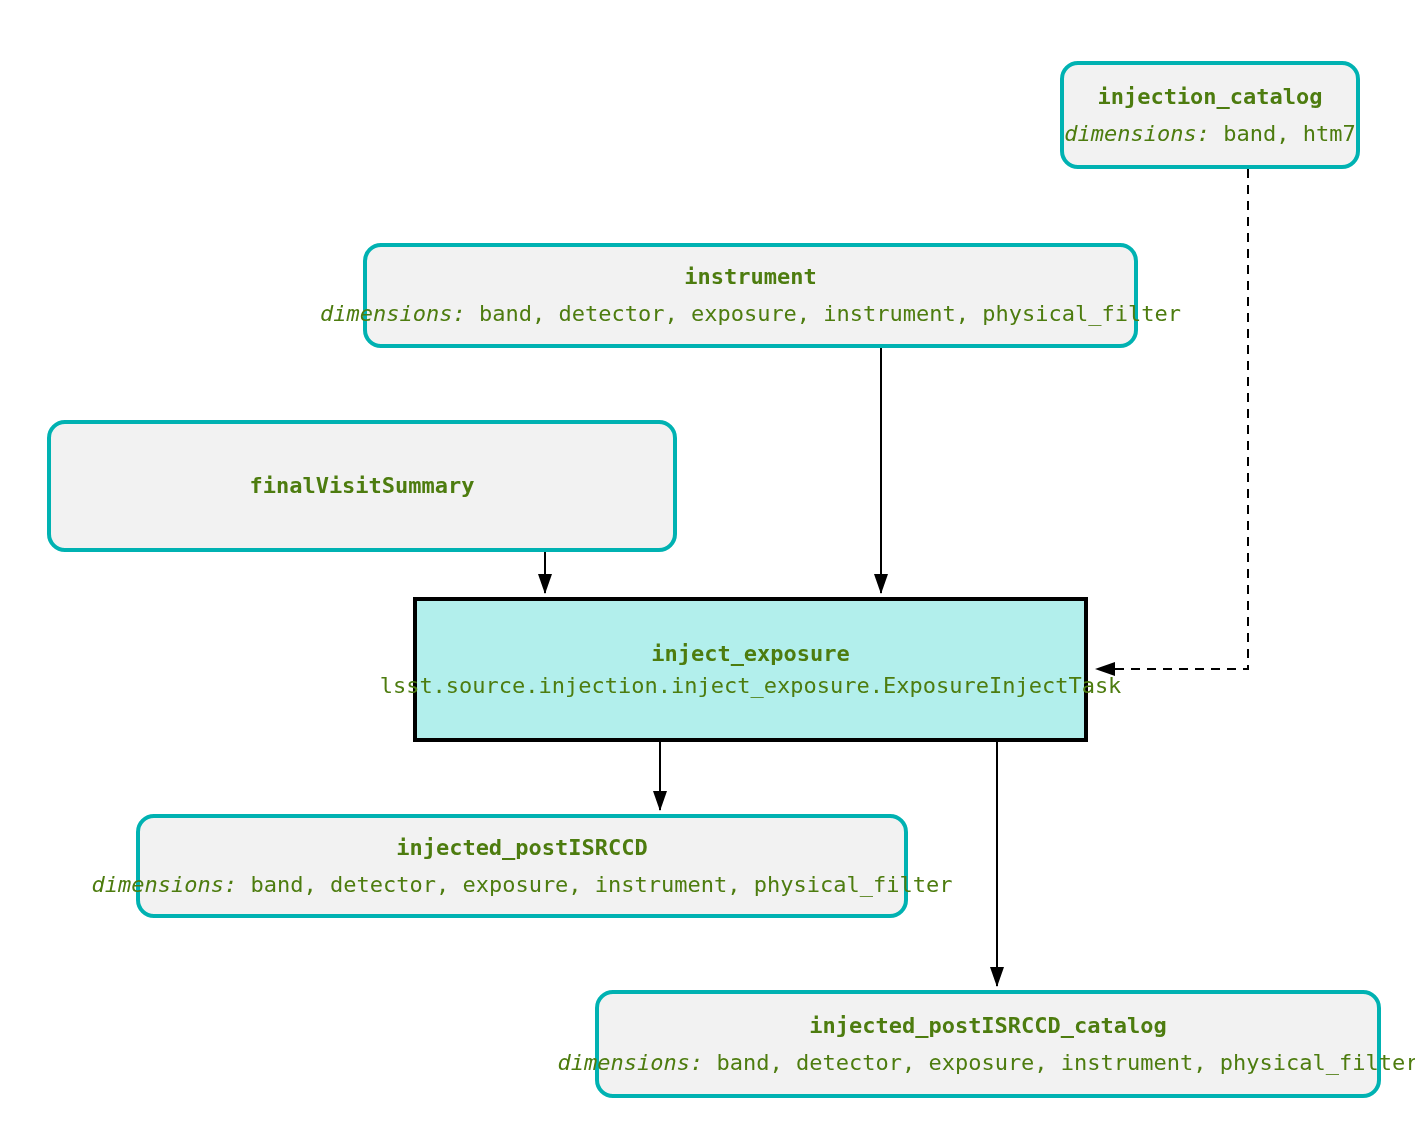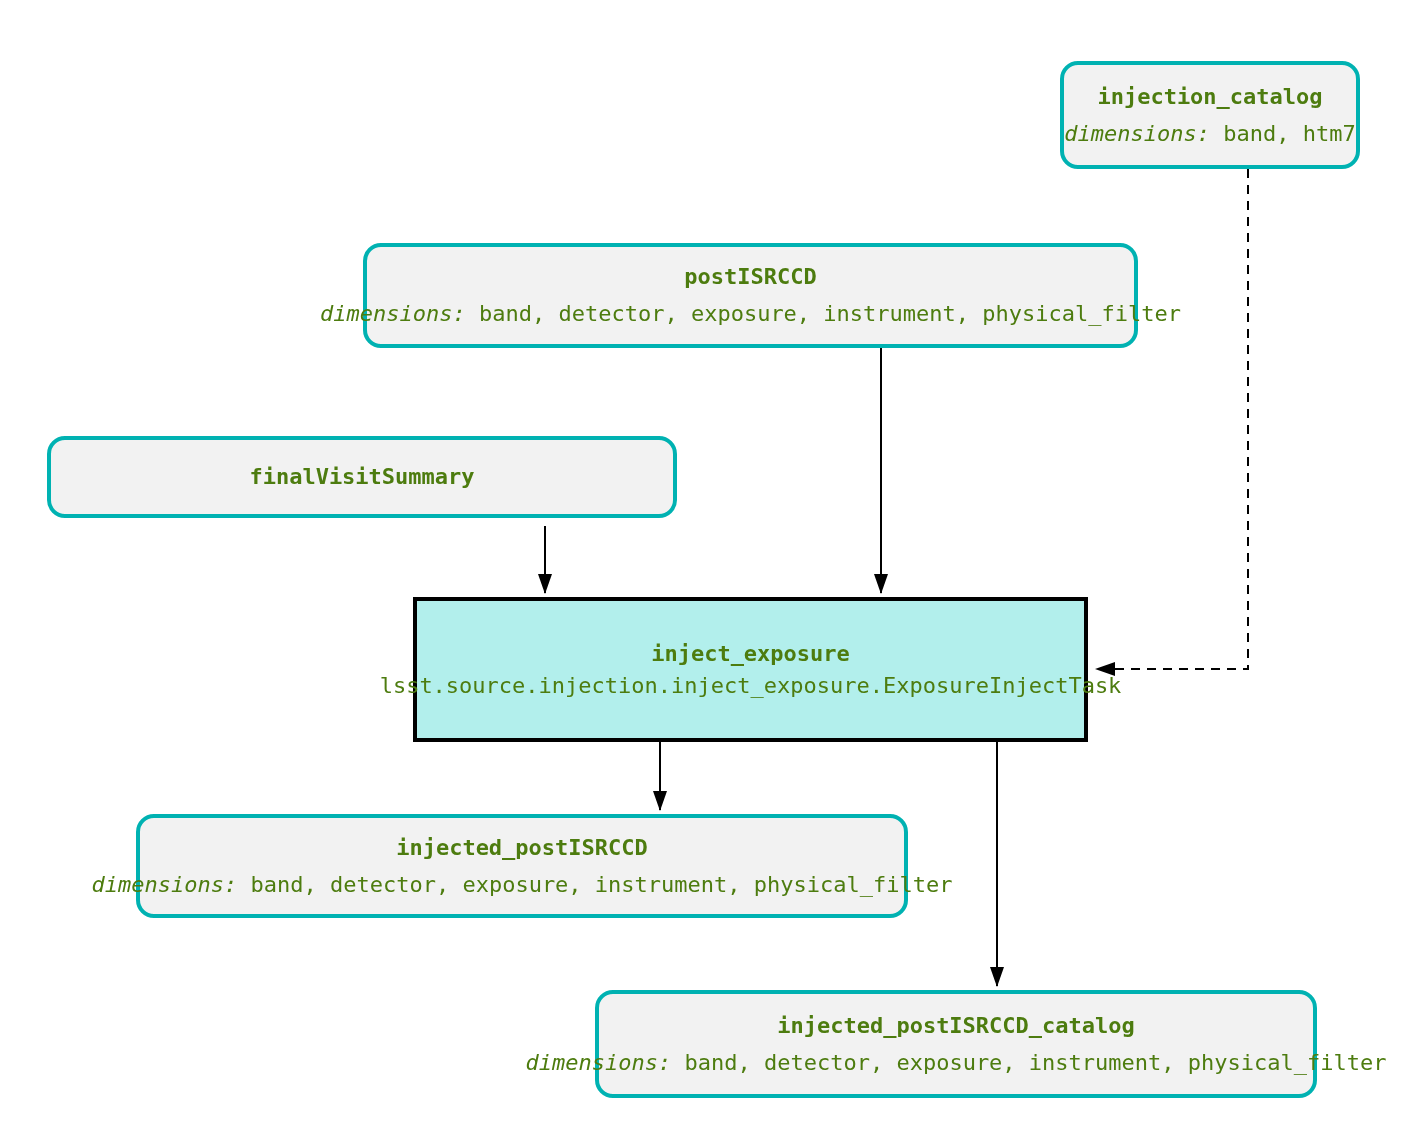--- a/index.html
+++ b/index.html
@@ -53,24 +53,24 @@
   .node-line {
     font-size: 22px;
     line-height: 1;
   }
   .dims-label {
     font-style: italic;
   }
   
   #node-injection-catalog          { left: 1060px; top: 45px;  width: 300px; height: 108px; }
   #node-postisrccd                 { left: 363px;  top: 227px; width: 775px; height: 105px; }
-  #node-finalvisitsummary          { left: 47px;   top: 420px; width: 630px; height: 82px; }
+  #node-finalvisitsummary          { left: 47px;   top: 404px; width: 630px; height: 132px; }
   #node-inject-exposure            { left: 413px;  top: 581px; width: 675px; height: 145px; gap: 10px; }
   #node-injected-postisrccd        { left: 136px;  top: 798px; width: 772px; height: 104px; }
-  #node-injected-postisrccd-catalog{ left: 595px;  top: 974px; width: 722px; height: 108px; }
+  #node-injected-postisrccd-catalog{ left: 595px;  top: 974px; width: 786px; height: 108px; }
 </style>
 </head>
 <body>
 
 <div id="canvas">
 
   <svg id="edge-layer" viewBox="0 0 1415 1130" xmlns="http://www.w3.org/2000/svg">
     <defs>
       <marker id="arrowhead" markerUnits="userSpaceOnUse" markerWidth="22" markerHeight="16" refX="19" refY="7" orient="auto">
         <path d="M0,0 L20,7 L0,14 z" fill="#000000"></path>
@@ -85,21 +85,21 @@
 
   <div class="node dataset" id="node-injection-catalog">
     <div class="node-title">injection_catalog</div>
     <div class="node-line">
       <span class="dims-label">dimensions:</span>
       <span>band, htm7</span>
     </div>
   </div>
 
   <div class="node dataset" id="node-postisrccd">
-    <div class="node-title">postISRCCD</div>
+    <div class="node-title">instrument</div>
     <div class="node-line">
       <span class="dims-label">dimensions:</span>
       <span>band, detector, exposure, instrument, physical_filter</span>
     </div>
   </div>
 
   <div class="node dataset" id="node-finalvisitsummary">
     <div class="node-title">finalVisitSummary</div>
   </div>
 

